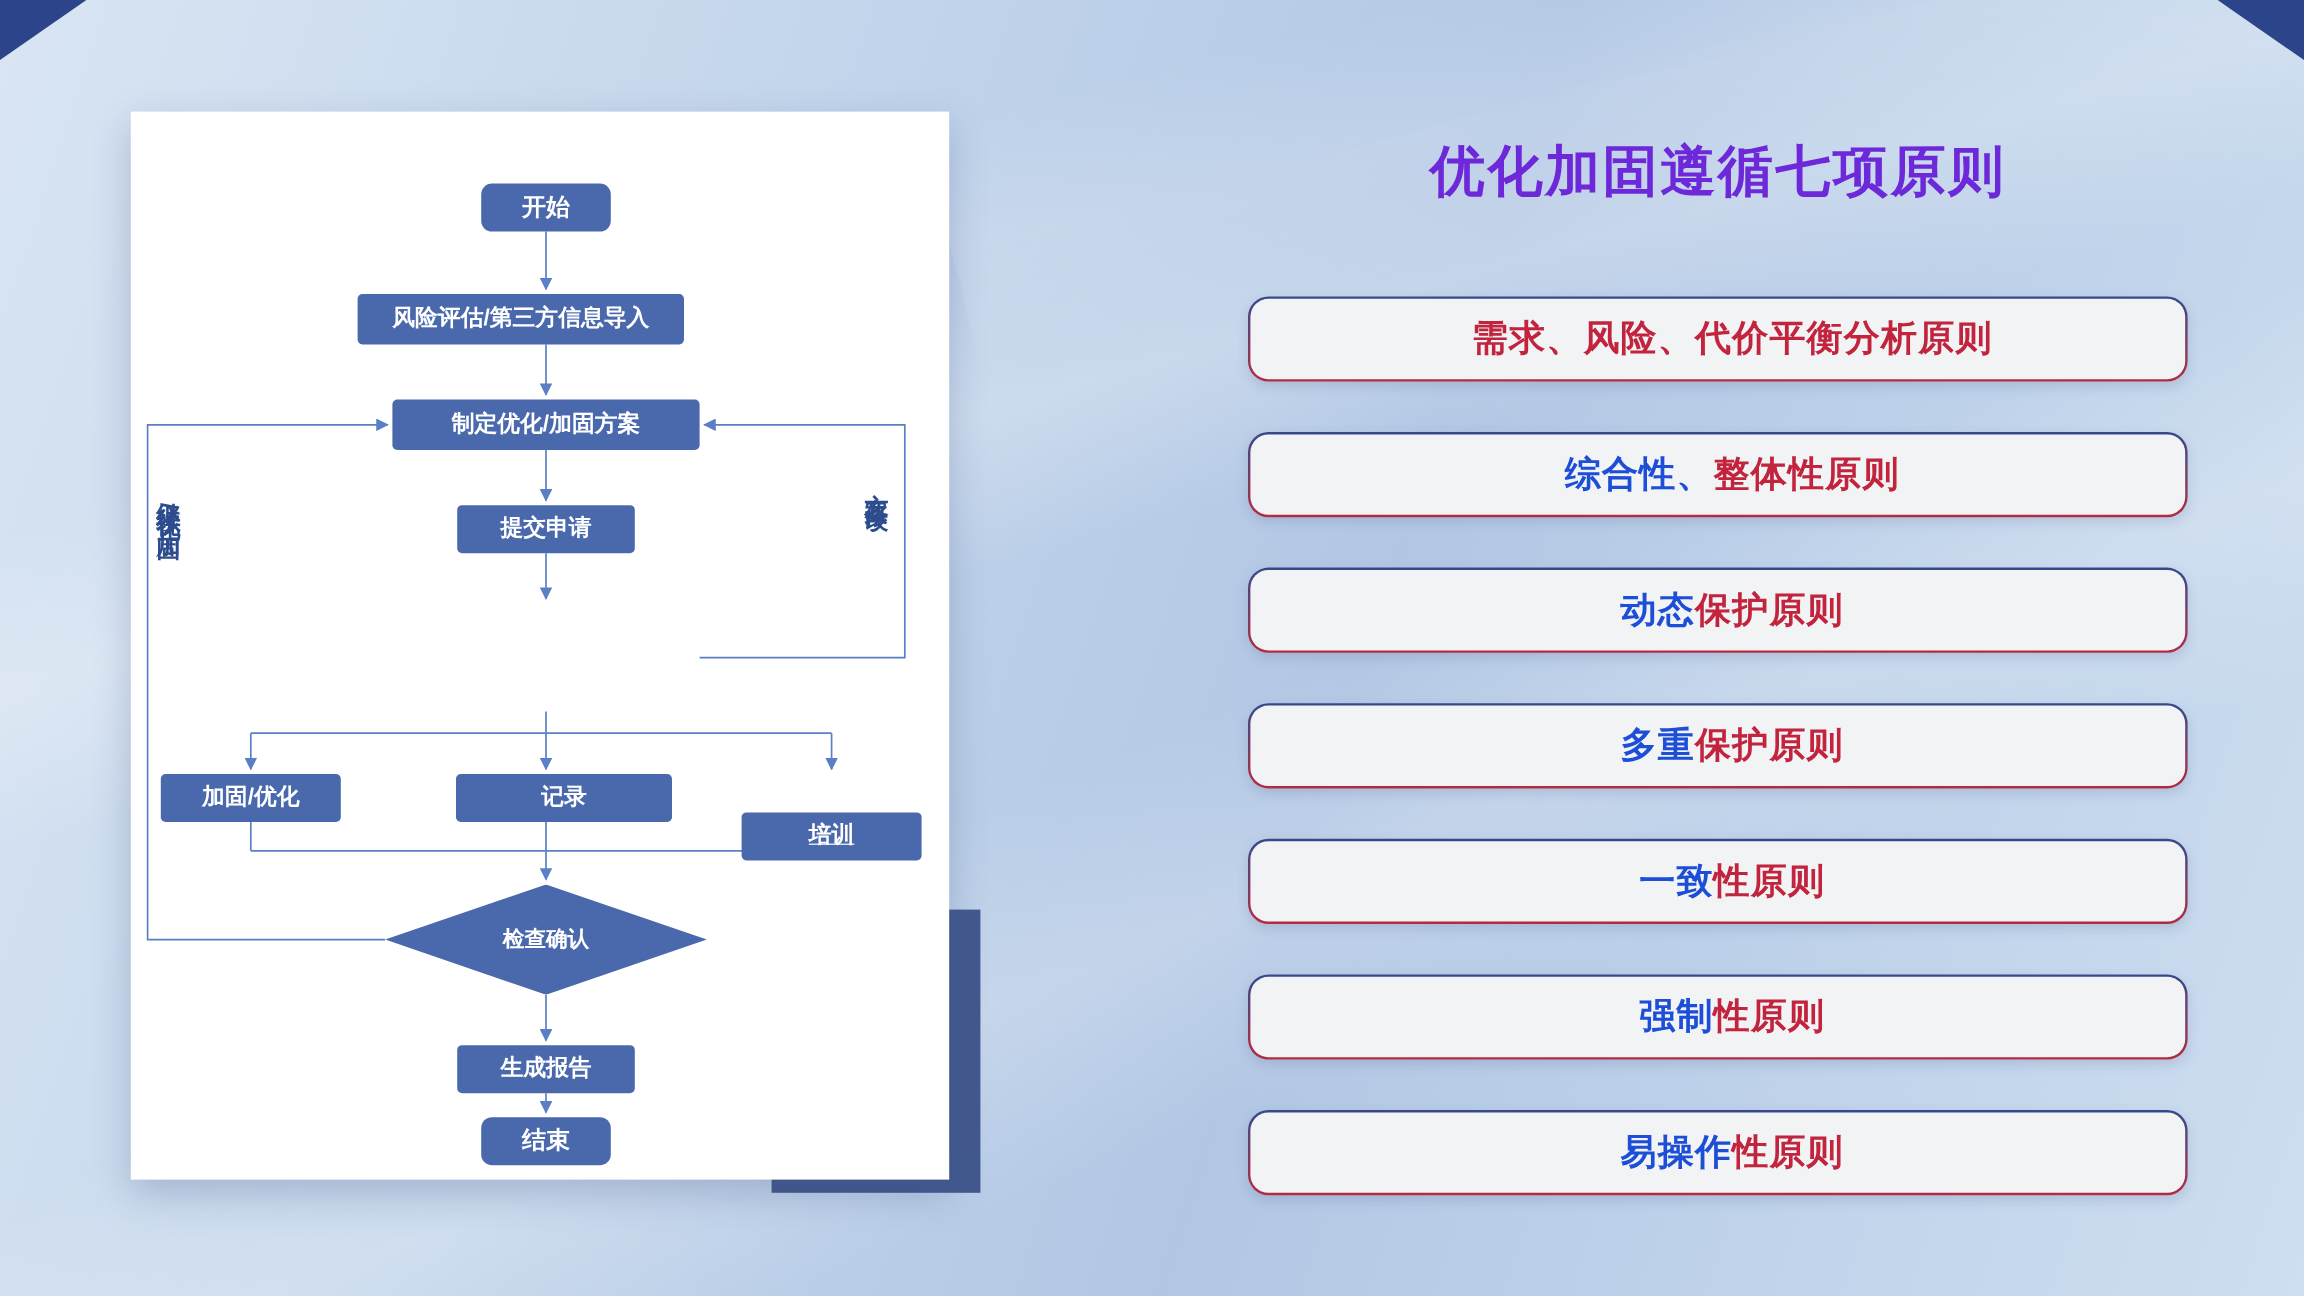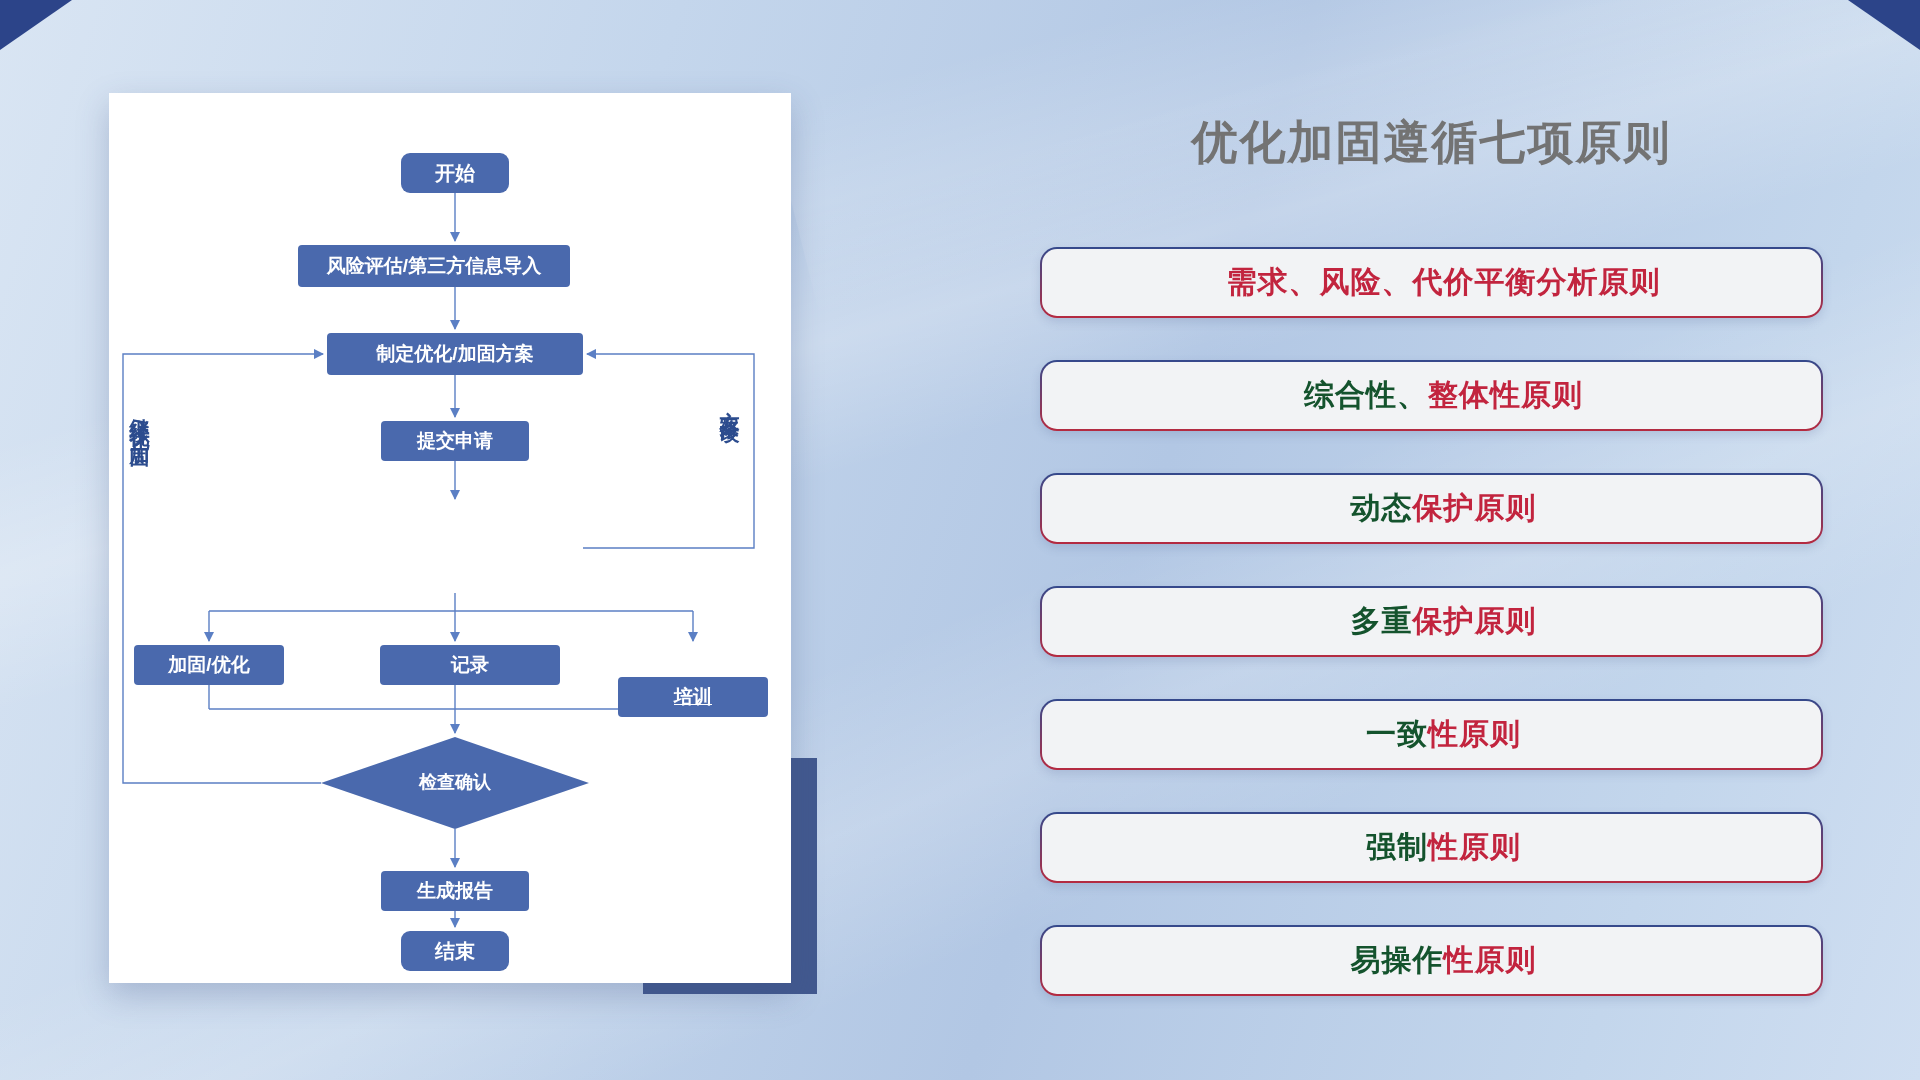--- a/index.html
+++ b/index.html
@@ -78,38 +78,38 @@
     color: #2c4c8e; font-weight: 700; font-size: 20px; letter-spacing: 4px;
     background: #ffffff;
   }
   .lbl-left  { left: 18px;  top: 310px; }
   .lbl-right { left: 608px; top: 302px; }
 
   
   .panel-title {
     position: absolute; left: 1040px; top: 112px; width: 783px; z-index: 2;
     text-align: center; font-size: 46px; font-weight: 800;
-    color: #737373; letter-spacing: 2px;
+    color: #6d28d9; letter-spacing: 2px;
   }
   .principles {
     position: absolute; left: 1040px; top: 247px; width: 783px; z-index: 2;
   }
   .principle {
     width: 100%; height: 71px; margin-bottom: 42px;
     border-radius: 17px; padding: 2px;
     background: linear-gradient(to bottom, #34498c 0%, #7c3a63 55%, #b52a40 100%);
     box-shadow: 0 4px 10px rgba(70, 90, 140, 0.18);
   }
   .principle-inner {
     width: 100%; height: 100%;
     border-radius: 15px; background: #f2f3f5;
     display: flex; align-items: center; justify-content: center;
     font-size: 30px; font-weight: 700; letter-spacing: 1px; padding-left: 24px;
   }
-  .seg-navy { color: #14532d; }
+  .seg-navy { color: #1d4ed8; }
   .seg-red  { color: #c2243e; }
 </style>
 </head>
 <body>
 
 <div class="streak streak-1"></div>
 <div class="streak streak-2"></div>
 <div class="streak streak-3"></div>
 <div class="tri tri-tl"></div>
 <div class="tri tri-tr"></div>

